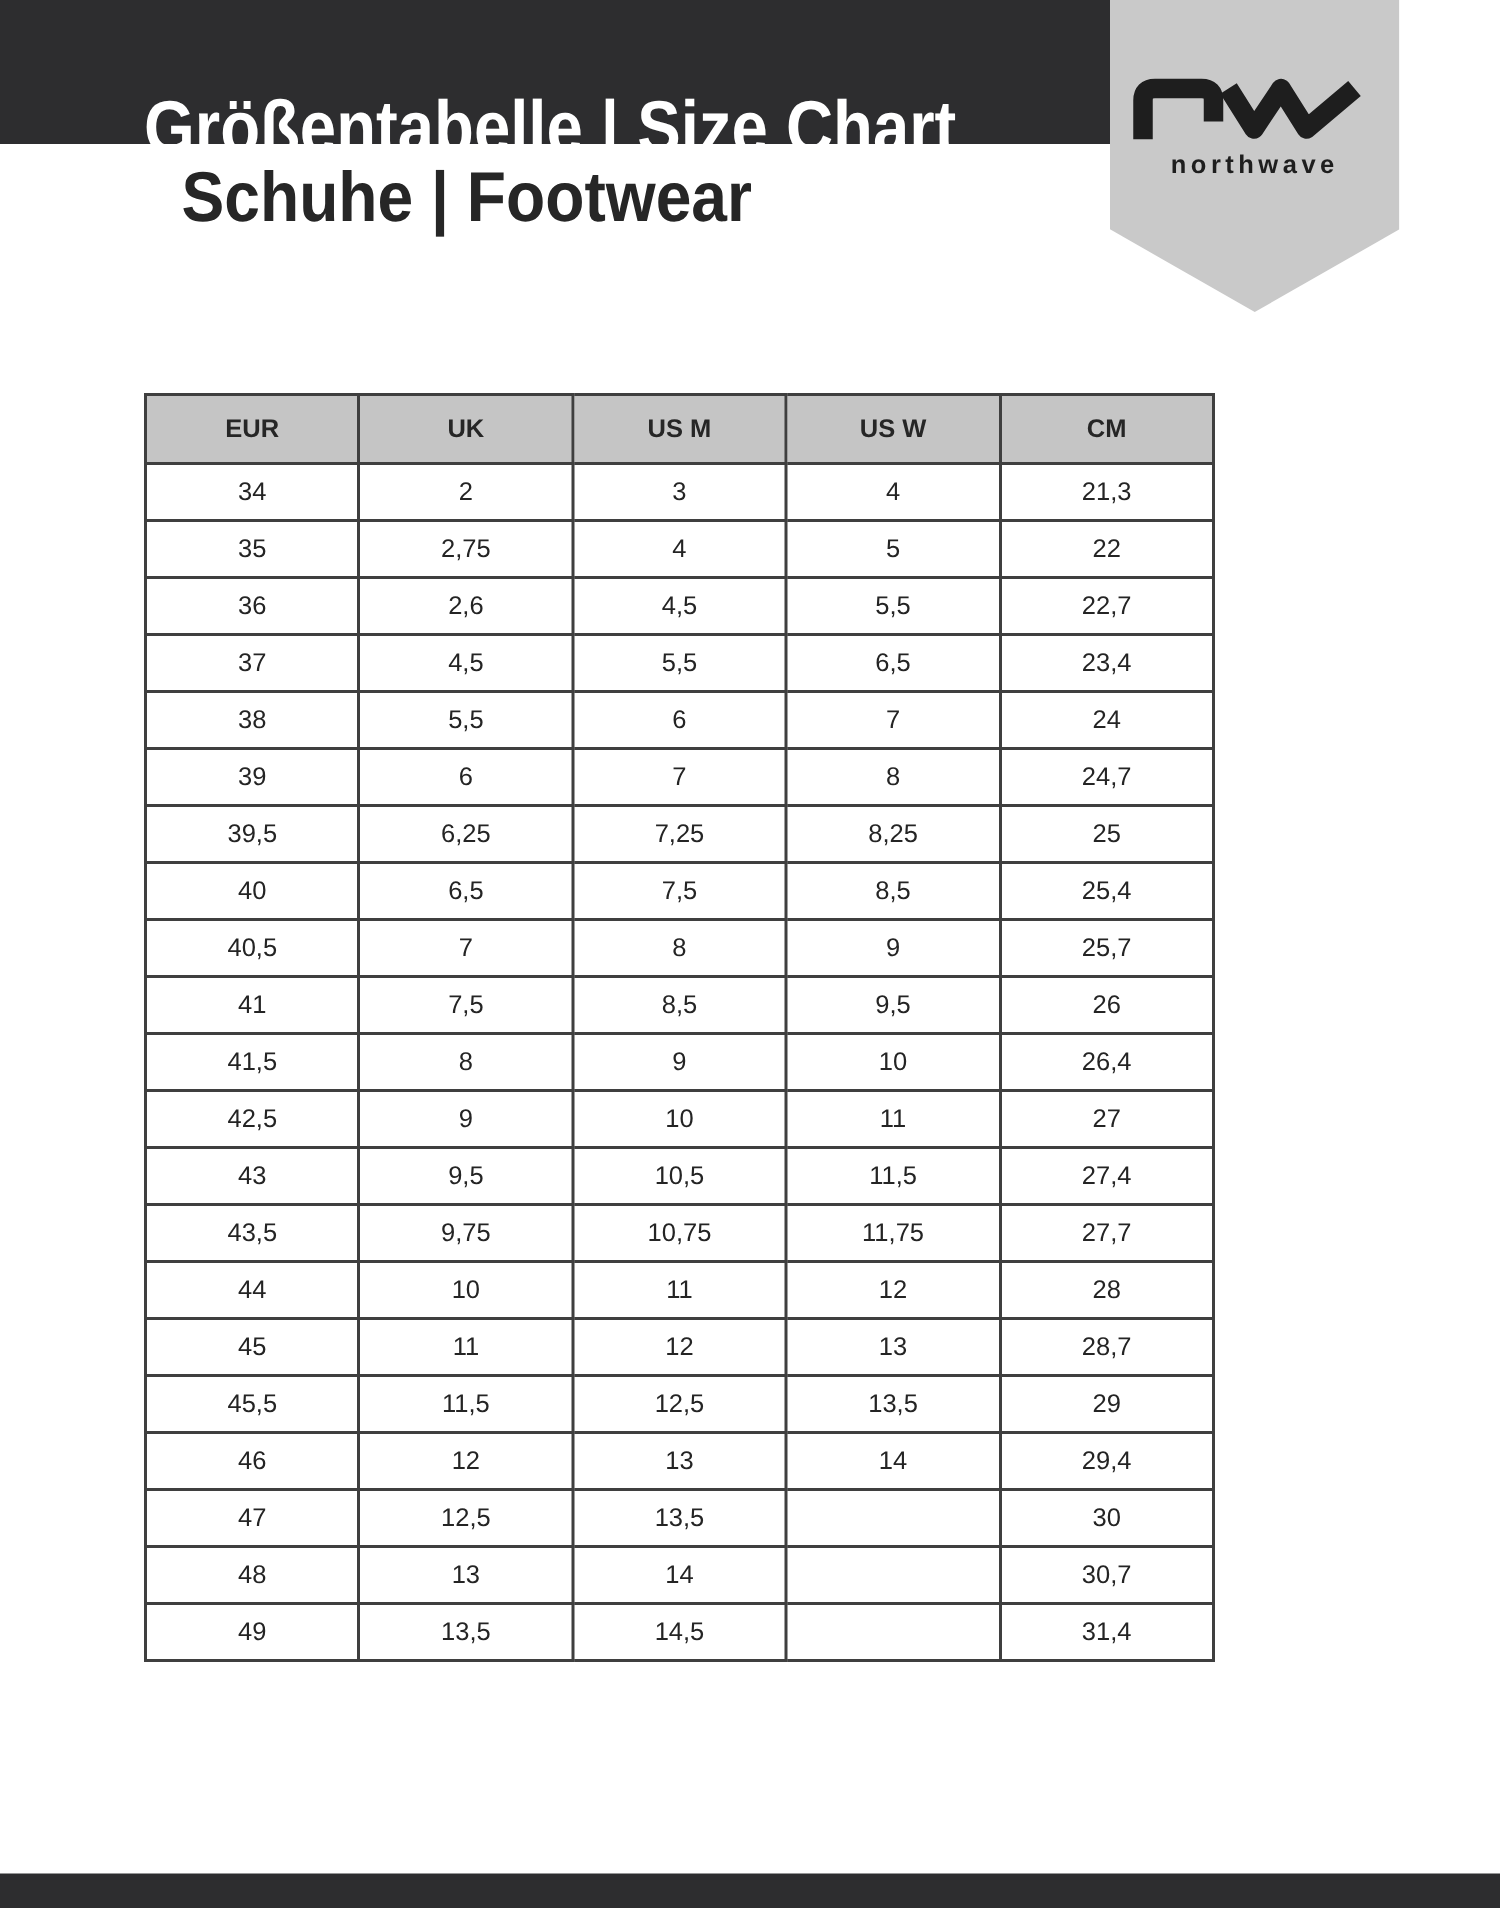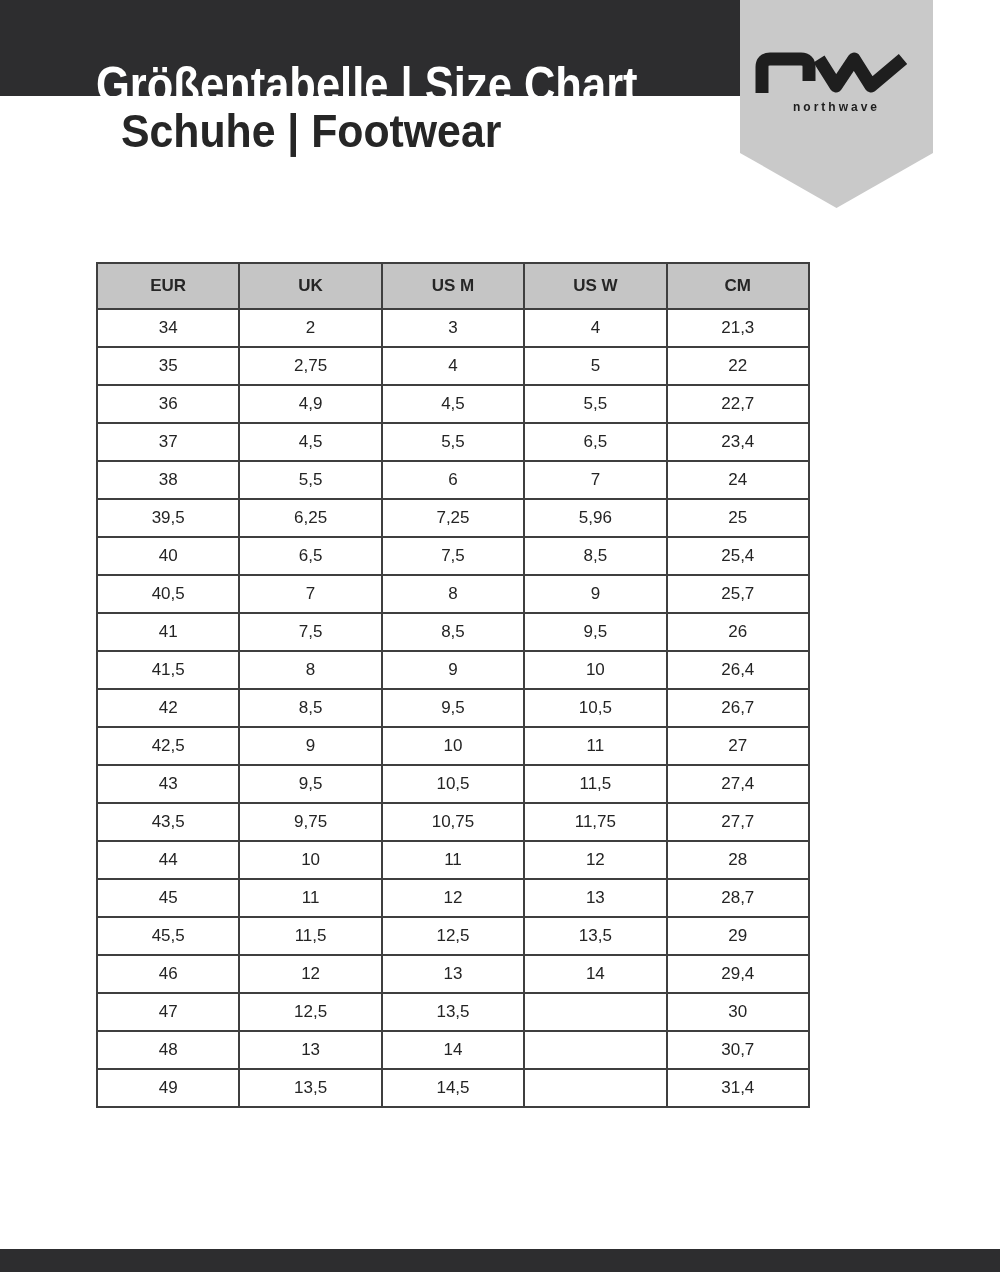--- a/index.html
+++ b/index.html
@@ -24,21 +24,21 @@
   .badge{
     position:absolute;left:740px;top:0;width:193px;height:208px;
     background:#c9c9c9;
     clip-path:polygon(0 0,100% 0,100% 73.5%,50% 100%,0 73.5%);
   }
   .badge .nw-logo{
     position:absolute;left:15px;top:52px;width:160px;height:41px;display:block;
   }
   .badge .wordmark{
     position:absolute;left:0;top:100px;width:100%;text-align:center;
-    font-size:12px;font-weight:bold;letter-spacing:3px;color:#1e1e1e;
+    font-size:17px;font-weight:bold;letter-spacing:3px;color:#1e1e1e;
     white-space:nowrap;
   }
   table.size-table{
     position:absolute;left:96px;top:262px;width:714px;
     border-collapse:collapse;table-layout:fixed;
     font-size:17px;color:#242424;
   }
   table.size-table th, table.size-table td{
     border:2px solid #3f3f3f;text-align:center;vertical-align:middle;
     padding:0;overflow:hidden;white-space:nowrap;
@@ -90,44 +90,51 @@
         </tr>
         <tr>
           <td>35</td>
           <td>2,75</td>
           <td>4</td>
           <td>5</td>
           <td>22</td>
         </tr>
         <tr>
           <td>36</td>
-          <td>4,9</td>
+          <td>2,6</td>
           <td>4,5</td>
           <td>5,5</td>
           <td>22,7</td>
         </tr>
         <tr>
           <td>37</td>
           <td>4,5</td>
           <td>5,5</td>
           <td>6,5</td>
           <td>23,4</td>
         </tr>
         <tr>
           <td>38</td>
           <td>5,5</td>
           <td>6</td>
           <td>7</td>
           <td>24</td>
         </tr>
         <tr>
+          <td>39</td>
+          <td>6</td>
+          <td>7</td>
+          <td>8</td>
+          <td>24,7</td>
+        </tr>
+        <tr>
           <td>39,5</td>
           <td>6,25</td>
           <td>7,25</td>
-          <td>5,96</td>
+          <td>8,25</td>
           <td>25</td>
         </tr>
         <tr>
           <td>40</td>
           <td>6,5</td>
           <td>7,5</td>
           <td>8,5</td>
           <td>25,4</td>
         </tr>
         <tr>
@@ -145,27 +152,20 @@
           <td>26</td>
         </tr>
         <tr>
           <td>41,5</td>
           <td>8</td>
           <td>9</td>
           <td>10</td>
           <td>26,4</td>
         </tr>
         <tr>
-          <td>42</td>
-          <td>8,5</td>
-          <td>9,5</td>
-          <td>10,5</td>
-          <td>26,7</td>
-        </tr>
-        <tr>
           <td>42,5</td>
           <td>9</td>
           <td>10</td>
           <td>11</td>
           <td>27</td>
         </tr>
         <tr>
           <td>43</td>
           <td>9,5</td>
           <td>10,5</td>

